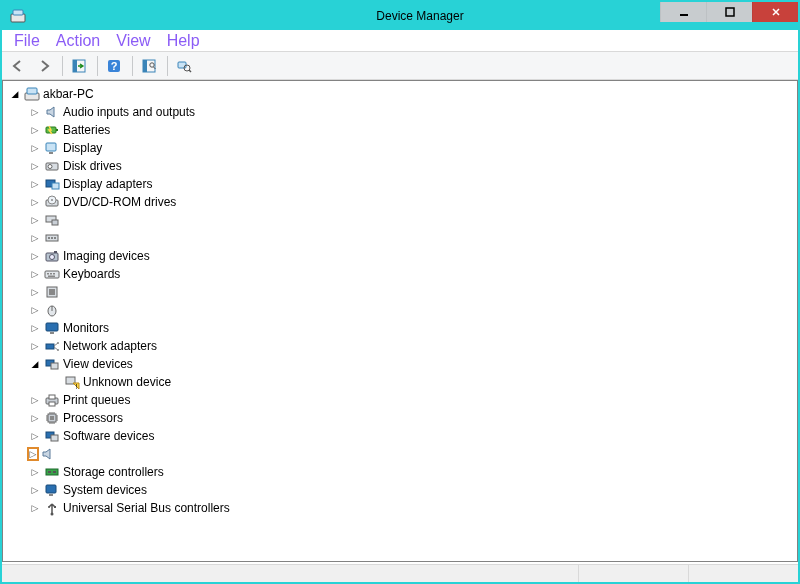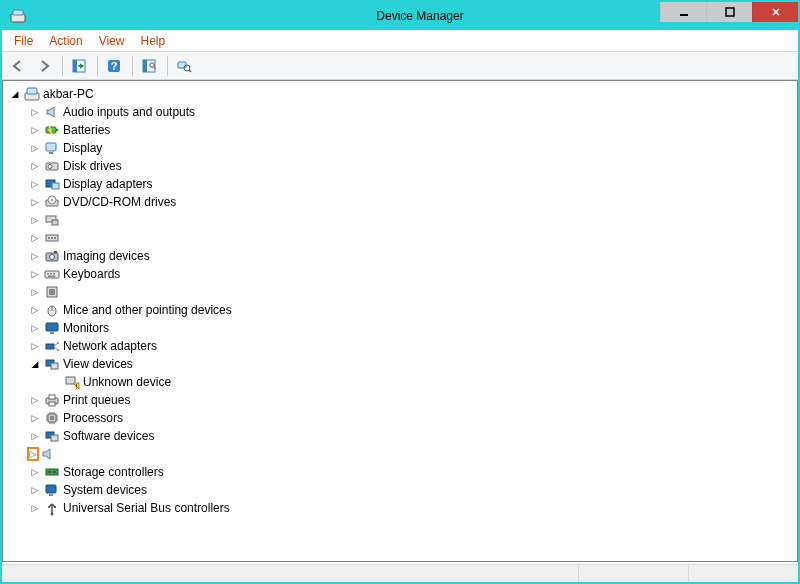--- a/index.html
+++ b/index.html
@@ -54,22 +54,22 @@
   .menubar {
     height: 22px;
     background: #fff;
     display: flex;
     align-items: center;
     padding: 0 4px;
     border-bottom: 1px solid #d9d9d9;
   }
   .menu-item {
     padding: 2px 8px;
-    font-size: 12px;
-    color: #c2410c;
+    font-size: 16px;
+    color: #8b5cf6;
   }
   .toolbar {
     height: 28px;
     background: #f5f6f7;
     border-bottom: 1px solid #d9d9d9;
     display: flex;
     align-items: center;
     padding: 0 4px;
     gap: 0;
   }
@@ -380,21 +380,20 @@
   <div class="tree-row" style="padding-left:24px">
     <span class="expander-wrap">
         <span class="expander">▷</span>
       </span>
     <span class="node-icon">
       <svg width="16" height="16">
           <ellipse cx="8" cy="9" rx="4" ry="5" fill="#e3e7eb" stroke="#666"></ellipse>
           <line x1="8" y1="4" x2="8" y2="9" stroke="#666"></line>
         </svg>
     </span>
-    <span>Mice and other pointing devices</span>
   </div>
 
   <div class="tree-row" style="padding-left:24px">
     <span class="expander-wrap">
         <span class="expander">▷</span>
       </span>
     <span class="node-icon">
       <svg width="16" height="16">
           <rect x="2" y="3" width="12" height="8" rx="1" fill="#2a6fb0" stroke="#184a78"></rect>
           <rect x="6" y="12" width="4" height="2" fill="#888"></rect>

